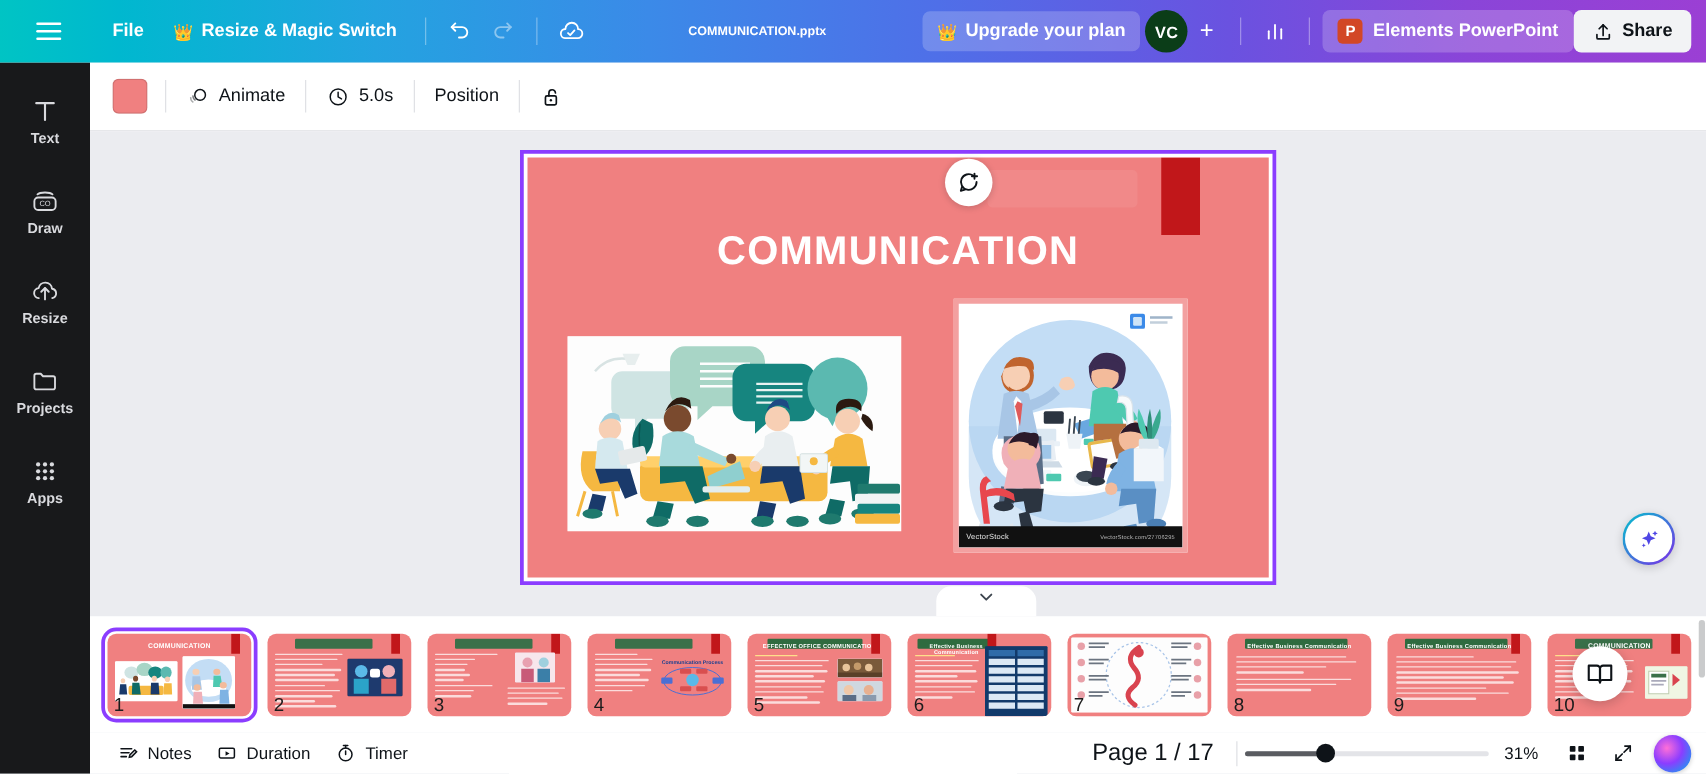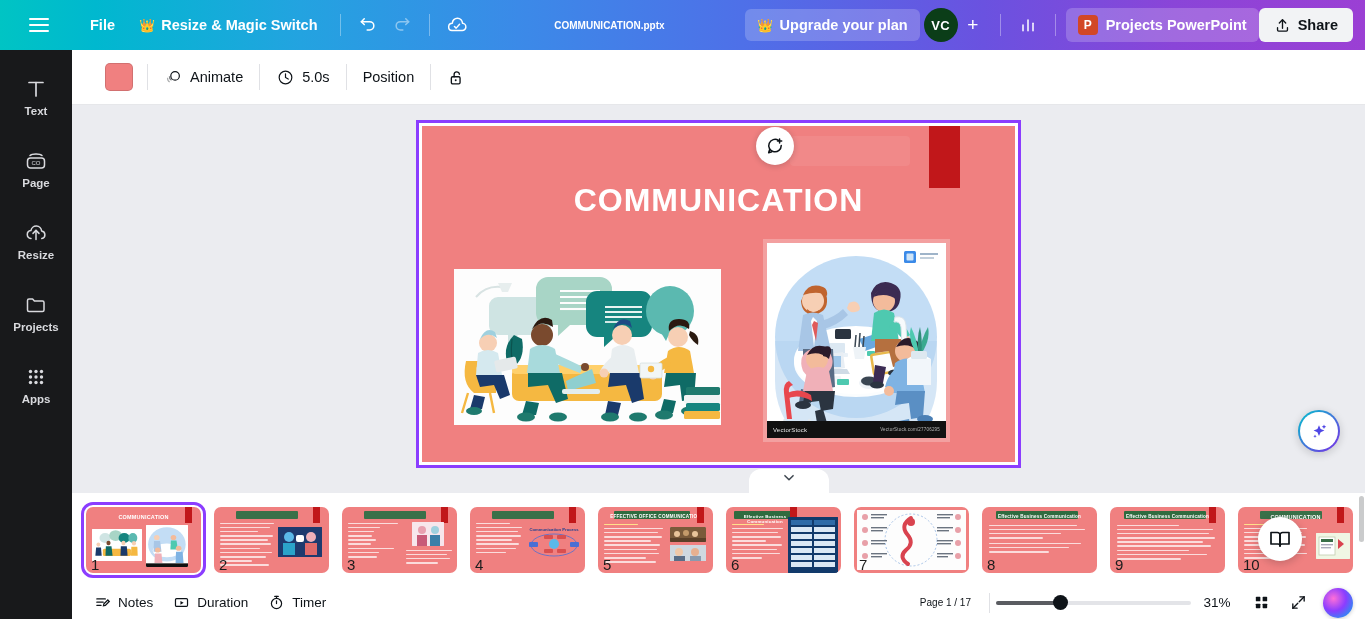--- a/index.html
+++ b/index.html
@@ -107,21 +107,21 @@
     font-size: 11.5px; font-weight: 600; color: #d9dade; line-height: 1;
   }
   .rail-ico { width: 24px; height: 24px; display:block; }
 
   
   .toolbar {
     position: absolute; top: 50px; left: 72px;
     width: 1293px; height: 55px;
     background: #fff;
     display: flex; align-items: center;
-    padding-left: 23px;
+    padding-left: 8px;
     border-bottom: 1px solid #e6e7ea;
     z-index: 20;
   }
   .swatch {
     width: 28px; height: 28px; border-radius: 5px;
     background: #f08080; border: 1px solid rgba(0,0,0,.12);
     cursor: pointer; margin: 0 10px;
   }
   .tb-sep { width: 1px; height: 26px; background: #e0e1e5; margin: 0 4px; }
   .tb-btn {
@@ -272,21 +272,21 @@
     background: #fff;
     display: flex; align-items: center;
     padding: 0 12px;
     z-index: 16;
   }
   .bb-btn {
     display: flex; align-items: center; gap: 7px;
     height: 28px; padding: 0 10px; border-radius: 5px;
     font-size: 13.5px; color: #0e1318; cursor: pointer; white-space: nowrap;
   }
-  .page-ind { font-size: 10px; color: #0e1318; padding: 0 12px; white-space: nowrap; }
+  .page-ind { font-size: 19px; color: #0e1318; padding: 0 12px; white-space: nowrap; }
   .bb-sep { width: 1px; height: 20px; background: #e0e1e5; margin: 0 6px; }
   .zoom-slider {
     position: relative; width: 195px; height: 16px;
     display: flex; align-items: center; cursor: pointer;
   }
   .zs-track { position:absolute; left:0; right:0; height: 4px; background: #e3e4e8; border-radius: 2px; }
   .zs-fill { position:absolute; left:0; width: 34%; height: 4px; background: #5a5c61; border-radius: 2px; }
   .zs-knob {
     position:absolute; left: 29%; width: 15px; height: 15px; border-radius: 50%;
     background: #0e1318;
@@ -375,21 +375,21 @@
         <line x1="6" y1="19" x2="6" y2="12"></line>
           <line x1="12" y1="19" x2="12" y2="6"></line>
           <line x1="18" y1="19" x2="18" y2="10"></line>
       </svg>
     </div>
 
     <div class="divider-v"></div>
 
     <div class="pptx-chip">
       <span class="ppt-logo">P</span>
-      <span>Projects PowerPoint</span>
+      <span>Elements PowerPoint</span>
     </div>
 
     <div class="share-btn">
       <svg width="17" height="17" viewBox="0 0 24 24" fill="none" stroke="#0e1318" stroke-width="1.9" stroke-linecap="round" stroke-linejoin="round">
         <path d="M12 16V4"></path>
           <polyline points="7.5 8.5 12 4 16.5 8.5"></polyline>
           <path d="M5 15v3.5A1.5 1.5 0 0 0 6.5 20h11a1.5 1.5 0 0 0 1.5-1.5V15"></path>
       </svg>
       <span>Share</span>
     </div>
@@ -406,21 +406,21 @@
       </svg>
       <span>Text</span>
     </div>
 
     <div class="rail-item">
       <svg class="rail-ico" viewBox="0 0 24 24" fill="none" stroke="#d9dade" stroke-width="1.5">
         <rect x="3.5" y="9" width="17" height="10" rx="3"></rect>
         <path d="M6 6.5c2-2 10-2 12 0" stroke-linecap="round"></path>
         <text x="12" y="16" font-size="6" fill="#d9dade" stroke="none" text-anchor="middle" font-family="Liberation Sans, sans-serif">CO</text>
       </svg>
-      <span>Page</span>
+      <span>Draw</span>
     </div>
 
     <div class="rail-item">
       <svg class="rail-ico" viewBox="0 0 24 24" fill="none" stroke="#d9dade" stroke-width="1.5" stroke-linecap="round" stroke-linejoin="round">
         <path d="M7 17.5a4 4 0 0 1-.1-7.97A5.4 5.4 0 0 1 17.6 10a3.8 3.8 0 0 1 .2 7.5"></path>
         <path d="M12 18.5V9.5"></path>
           <polyline points="9 12.4 12 9.4 15 12.4"></polyline>
       </svg>
       <span>Resize</span>
     </div>

